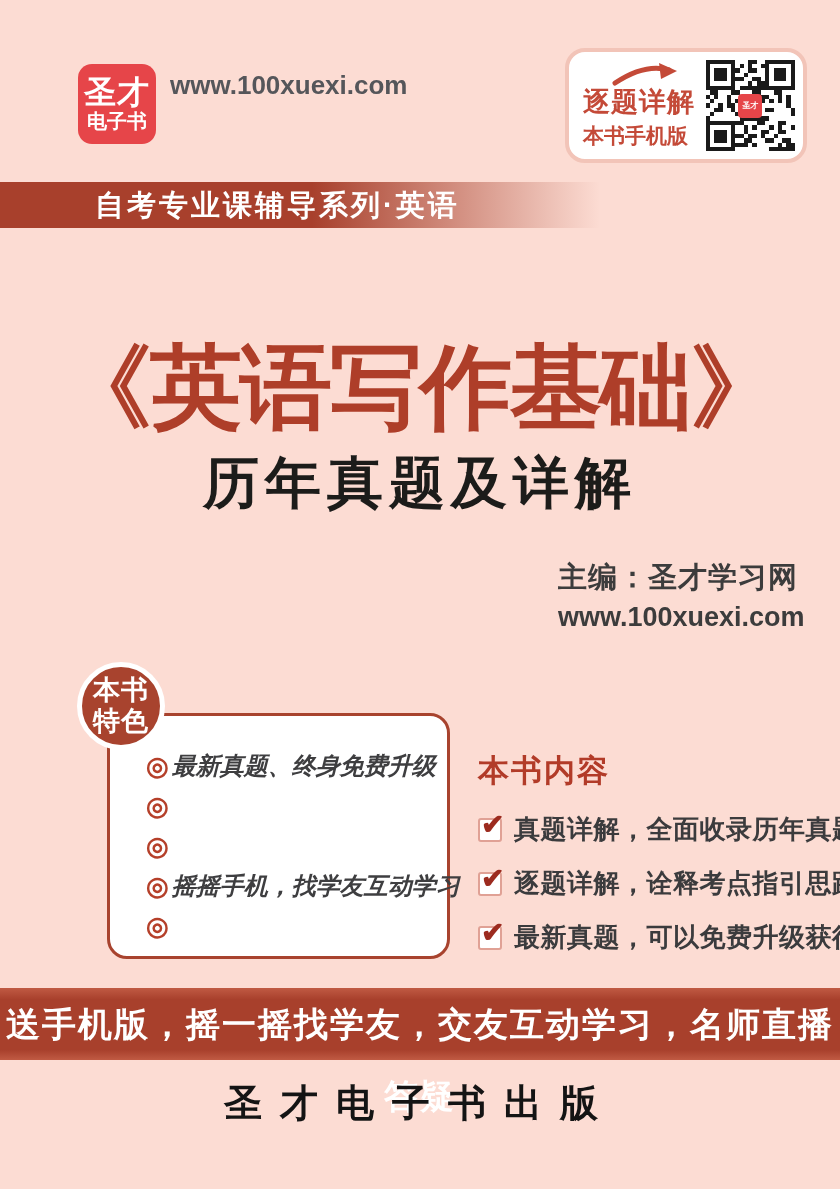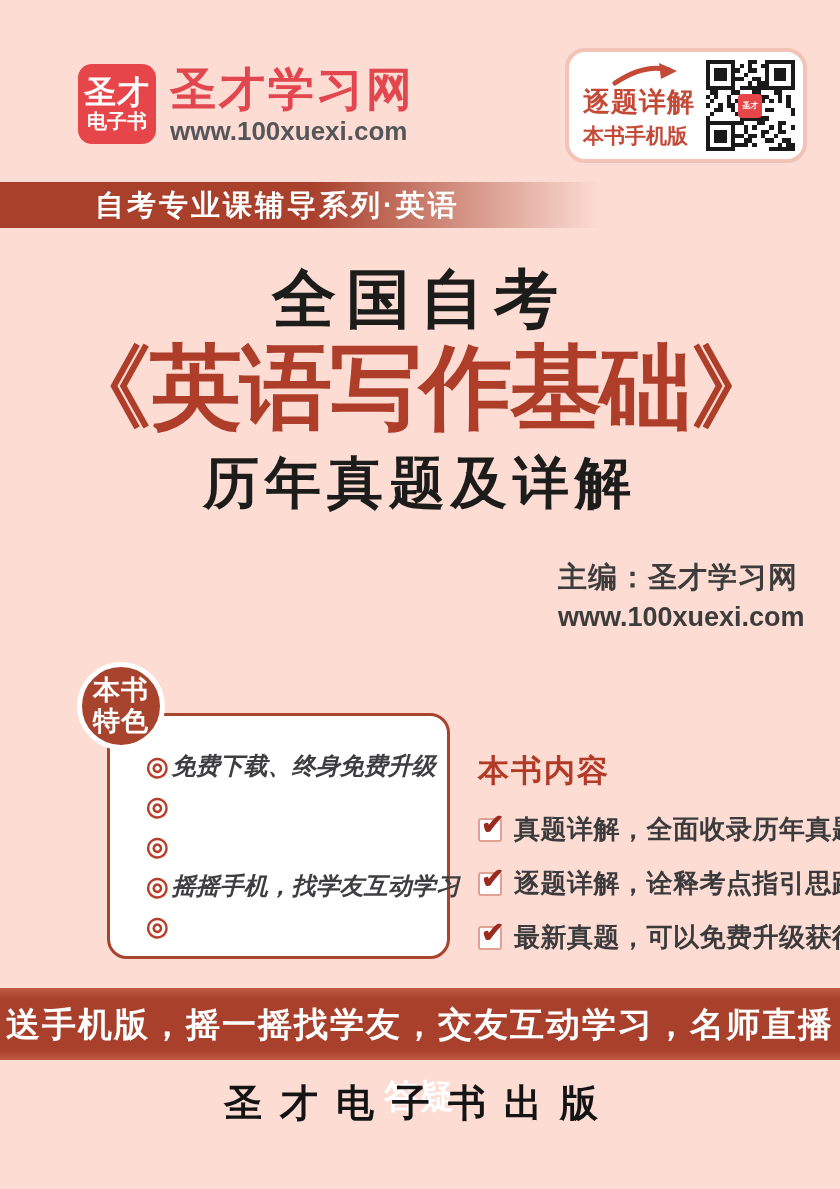--- a/index.html
+++ b/index.html
@@ -152,21 +152,20 @@
 <body>
 
 <div class="page">
 
   <div class="logo-block">
     <div class="logo-square">
       <div class="l1">圣才</div>
       <div class="l2">电子书</div>
     </div>
     <div class="site-block">
-      <div class="site-name">圣才学习网</div>
       <div class="site-url">www.100xuexi.com</div>
     </div>
   </div>
 
   <div class="qr-panel">
     <div class="qr-left">
       <svg class="qr-arrow" width="70" height="26" viewBox="0 0 70 26">
         <path d="M4 22 Q 34 2 58 9" fill="none" stroke="#c44a38" stroke-width="5" stroke-linecap="round"></path>
         <path d="M48 2 L66 10 L50 18 Z" fill="#c44a38"></path>
       </svg>
@@ -614,38 +613,37 @@
         <div class="m" style="grid-area: 21 / 18;"></div>
         <div class="m" style="grid-area: 21 / 19;"></div>
         <div class="m" style="grid-area: 21 / 20;"></div>
         <div class="m" style="grid-area: 21 / 21;"></div>
       <div class="qr-center">圣才</div>
     </div>
   </div>
 
   <div class="series-banner">自考专业课辅导系列·英语</div>
 
-  <div class="title-1">全国自考</div>
   <div class="title-2">《英语写作基础》</div>
   <div class="title-3">历年真题及详解</div>
 
   <div class="editor">
     <div class="e1">主编：圣才学习网</div>
     <div class="e2">www.100xuexi.com</div>
   </div>
 
   <div class="badge">
     <span>本书</span>
     <span>特色</span>
   </div>
 
   <div class="feature-box">
     <div class="feature-row">
       <span class="feature-bullet">◎</span>
-      <span class="feature-text">免费下载、终身免费升级</span>
+      <span class="feature-text">最新真题、终身免费升级</span>
     </div>
     <div class="feature-row">
       <span class="feature-bullet">◎</span>
     </div>
     <div class="feature-row">
       <span class="feature-bullet">◎</span>
     </div>
     <div class="feature-row">
       <span class="feature-bullet">◎</span>
       <span class="feature-text">摇摇手机，找学友互动学习</span>

